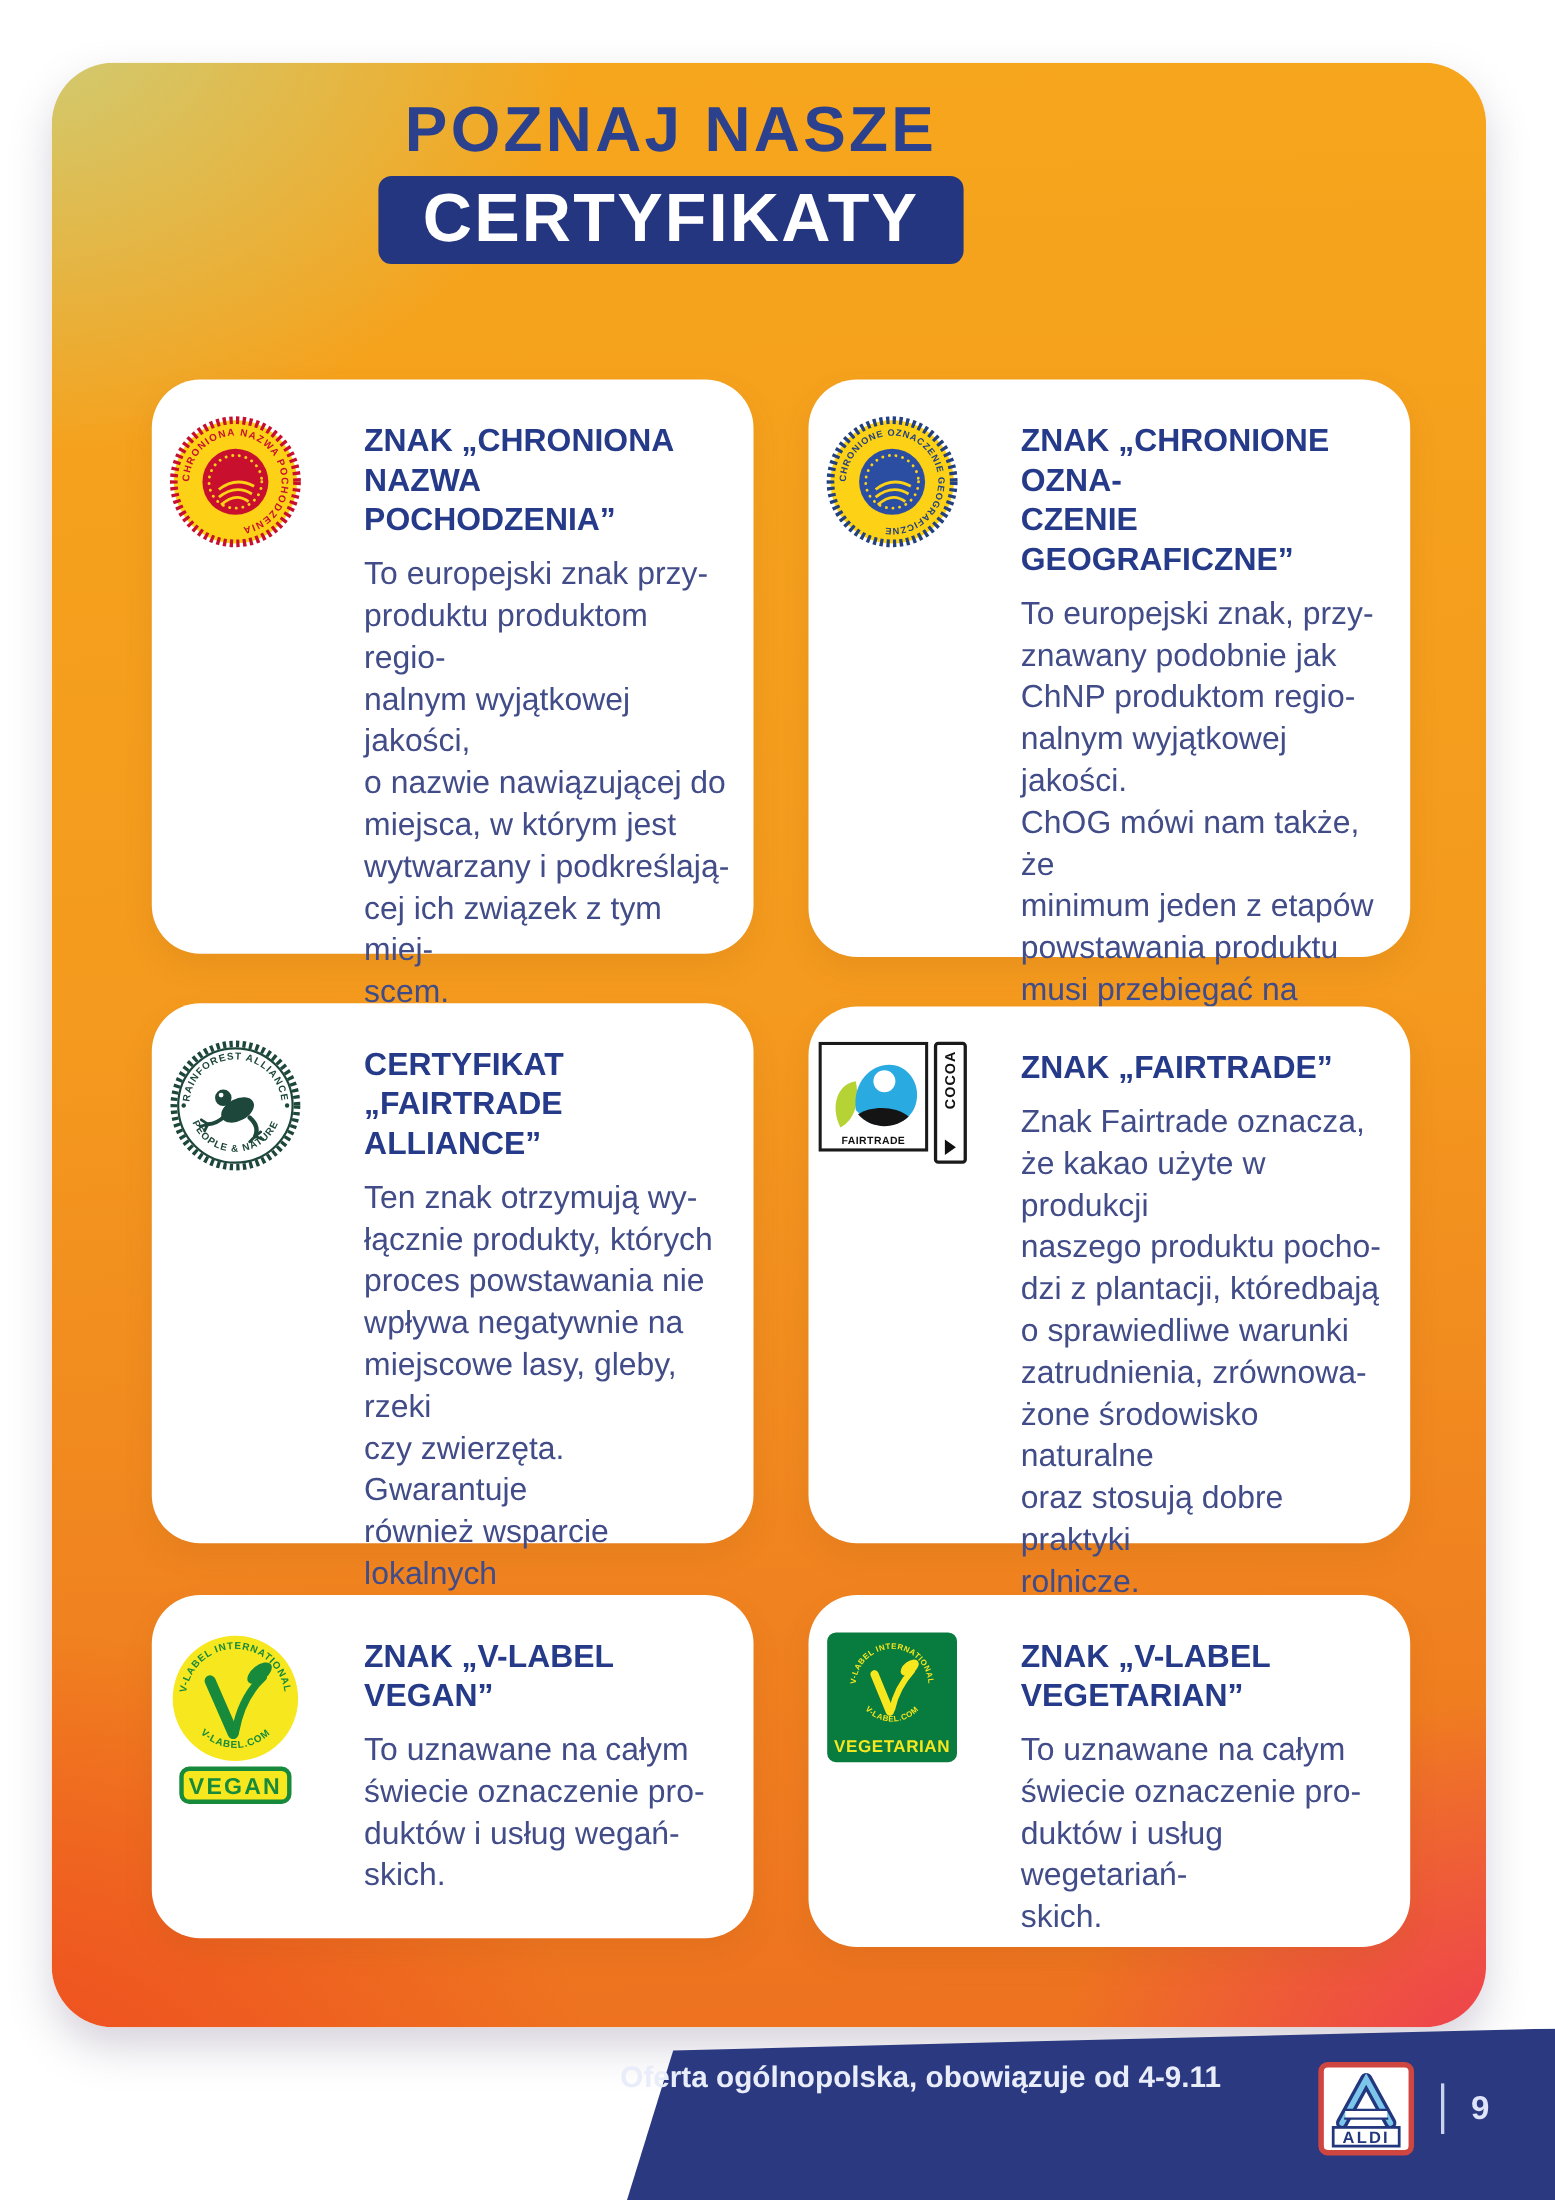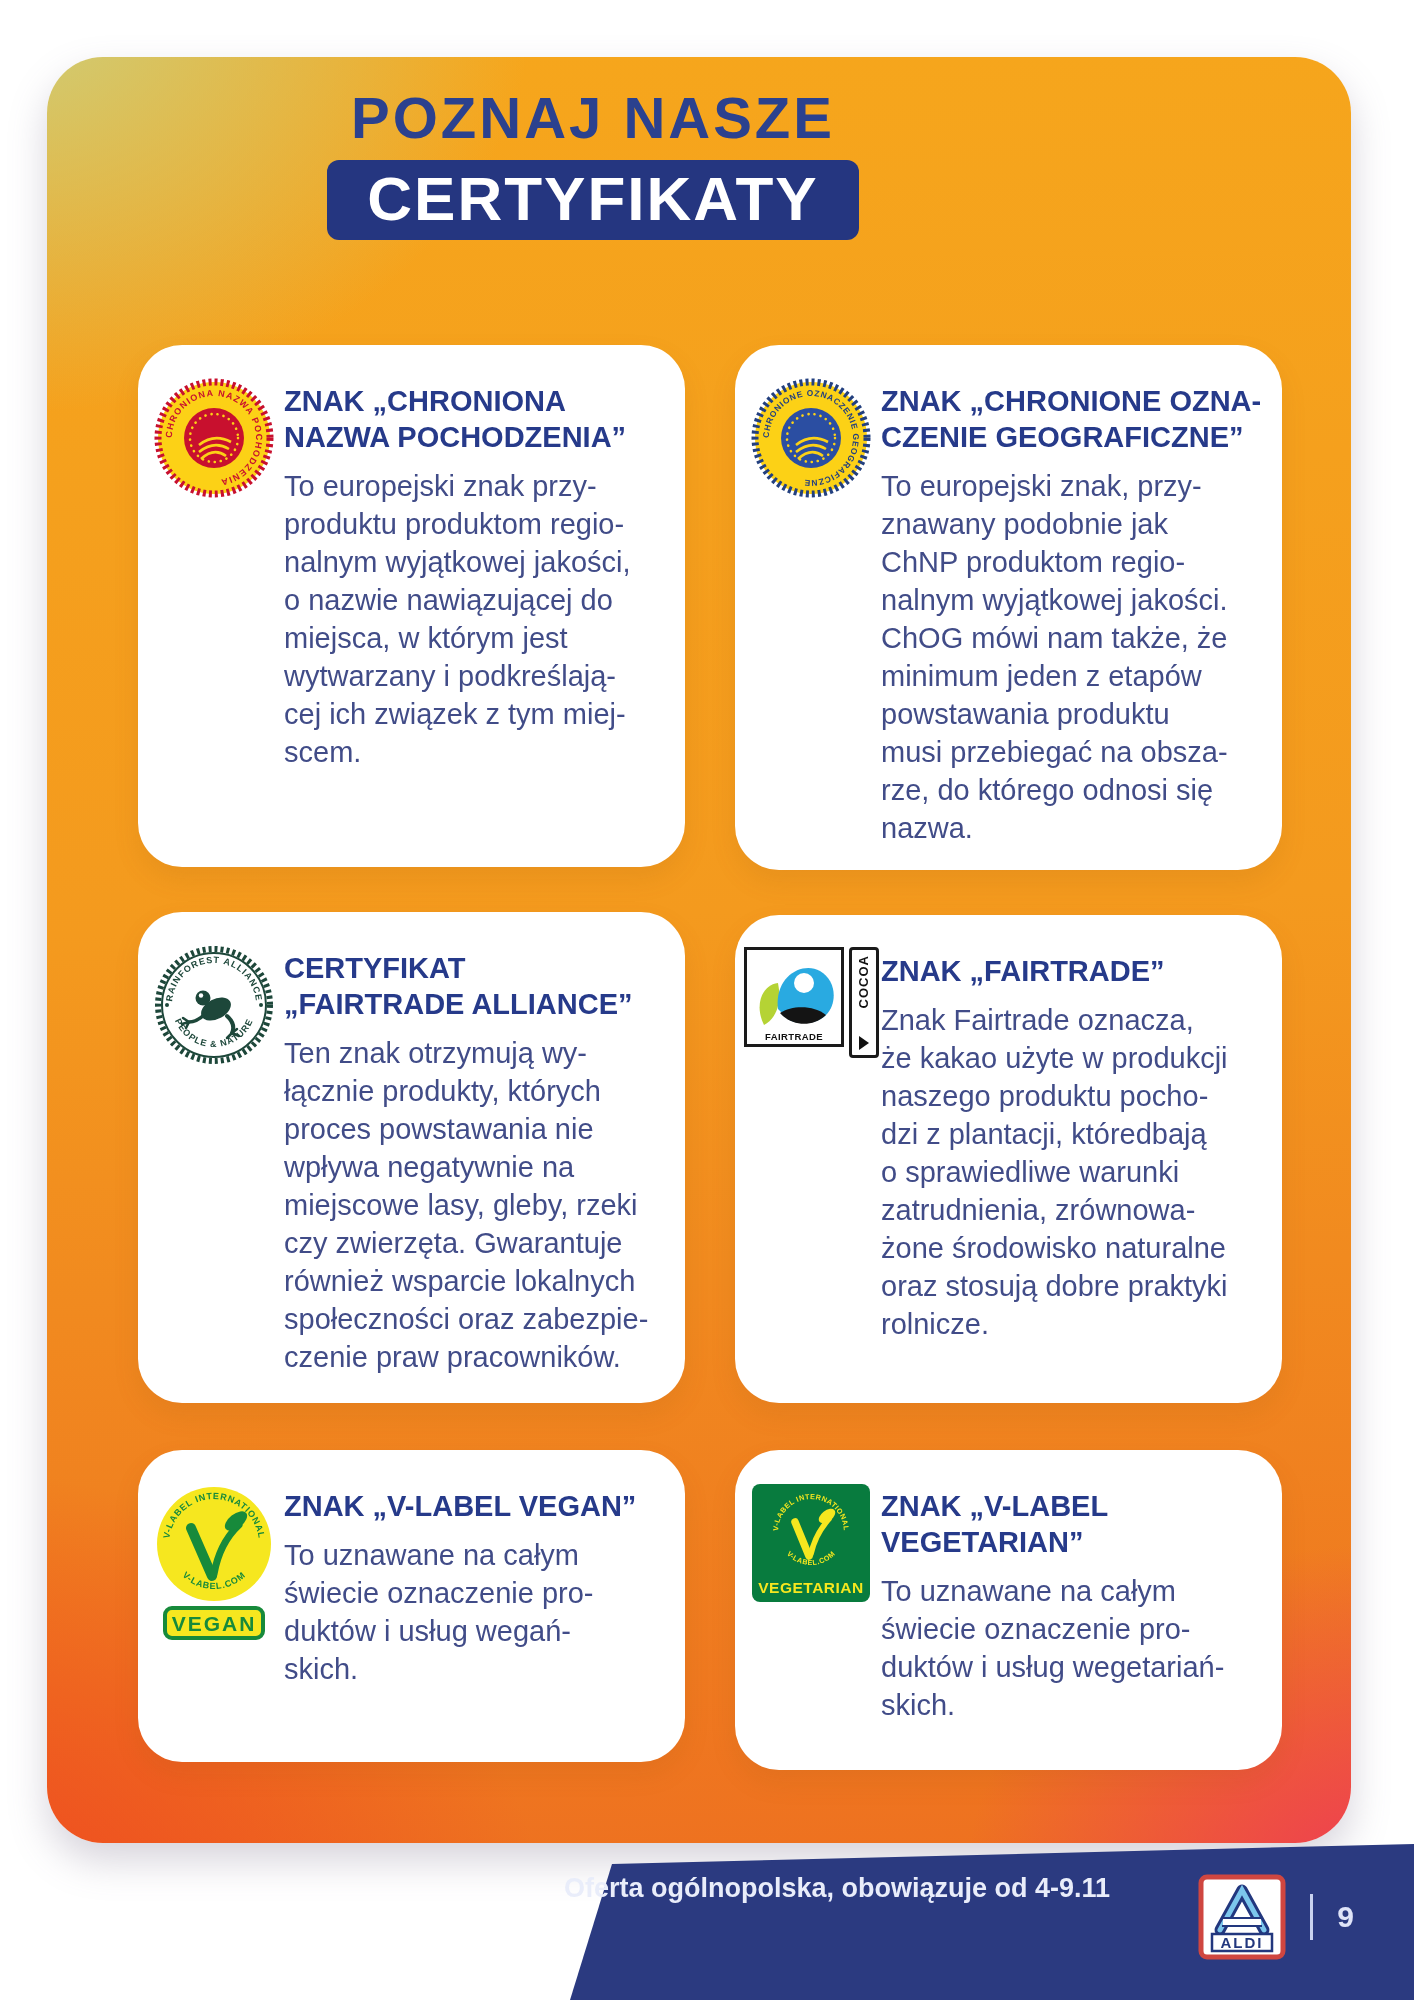--- a/index.html
+++ b/index.html
@@ -5,30 +5,30 @@
   html,body{margin:0;padding:0;background:#ffffff;}
   .page{position:relative;width:1414px;height:2000px;background:#fff;overflow:hidden;
         font-family:"Liberation Sans", sans-serif;}
   .panel{position:absolute;left:47px;top:57px;width:1304px;height:1786px;border-radius:56px;
     box-shadow:0 18px 38px rgba(110,100,130,.28);
     background:
       radial-gradient(1050px 820px at -3% -3%, #cccf7c 0%, rgba(204,207,124,0) 50%),
       radial-gradient(820px 680px at 103% 103%, #ee3a57 0%, rgba(238,58,87,0) 52%),
       radial-gradient(1000px 820px at -6% 106%, #ef4720 0%, rgba(239,71,32,0) 58%),
       linear-gradient(178deg, #f6a61c 0%, #f49a1e 48%, #f18a1f 68%, #ee7120 100%);}
-  .title-wrap{position:absolute;left:47px;top:88px;width:1092px;text-align:center;}
+  .title-wrap{position:absolute;left:64px;top:88px;width:1092px;text-align:center;}
   .title-line1{color:#2b418e;font-size:58px;font-weight:800;letter-spacing:3px;line-height:60px;}
   .title-badge{display:inline-block;margin-top:12px;background:#253680;color:#fff;
     font-size:62px;font-weight:800;letter-spacing:2px;line-height:70px;padding:4px 40px 6px;
     border-radius:12px;}
   .card{position:absolute;width:547px;background:#fff;border-radius:44px;display:flex;
     box-shadow:0 12px 26px rgba(150,80,20,.12);}
   .badge-col{flex:0 0 140px;display:flex;justify-content:center;align-items:flex-start;
     padding:32px 0 0 6px;}
-  .text-col{flex:1;padding:38px 18px 36px 0;}
+  .text-col{flex:1;padding:38px 18px 36px 0;margin-left:47px;}
   .card-title{color:#263a8a;font-size:29px;font-weight:800;line-height:36px;white-space:pre-line;
     margin:0 0 12px 0;}
   .card-body{color:#414c88;font-size:29px;font-weight:400;line-height:38px;white-space:pre-line;}
   .c1{left:138px;top:345px;height:522px;}
   .c2{left:735px;top:345px;height:525px;}
   .c3{left:138px;top:912px;height:491px;}
   .c4{left:735px;top:915px;height:488px;}
   .c5{left:138px;top:1450px;height:312px;}
   .c6{left:735px;top:1450px;height:320px;}
   .ft-badge{display:flex;gap:5px;align-items:flex-start;}

